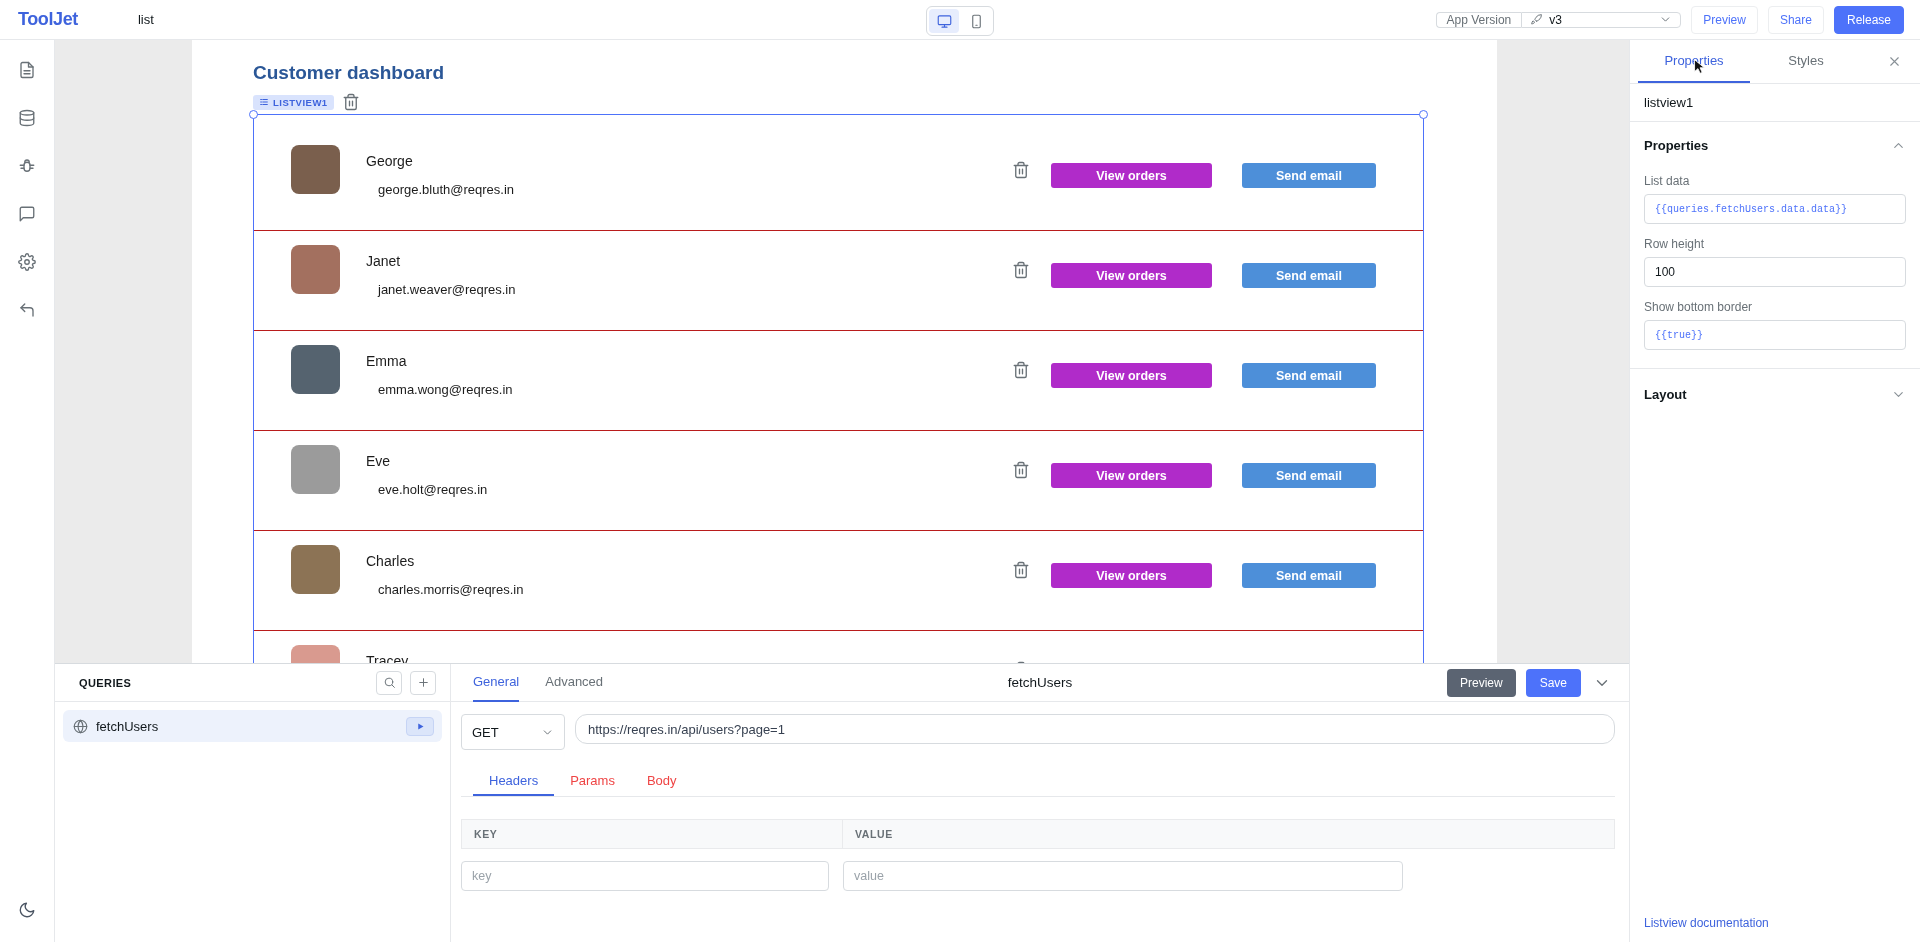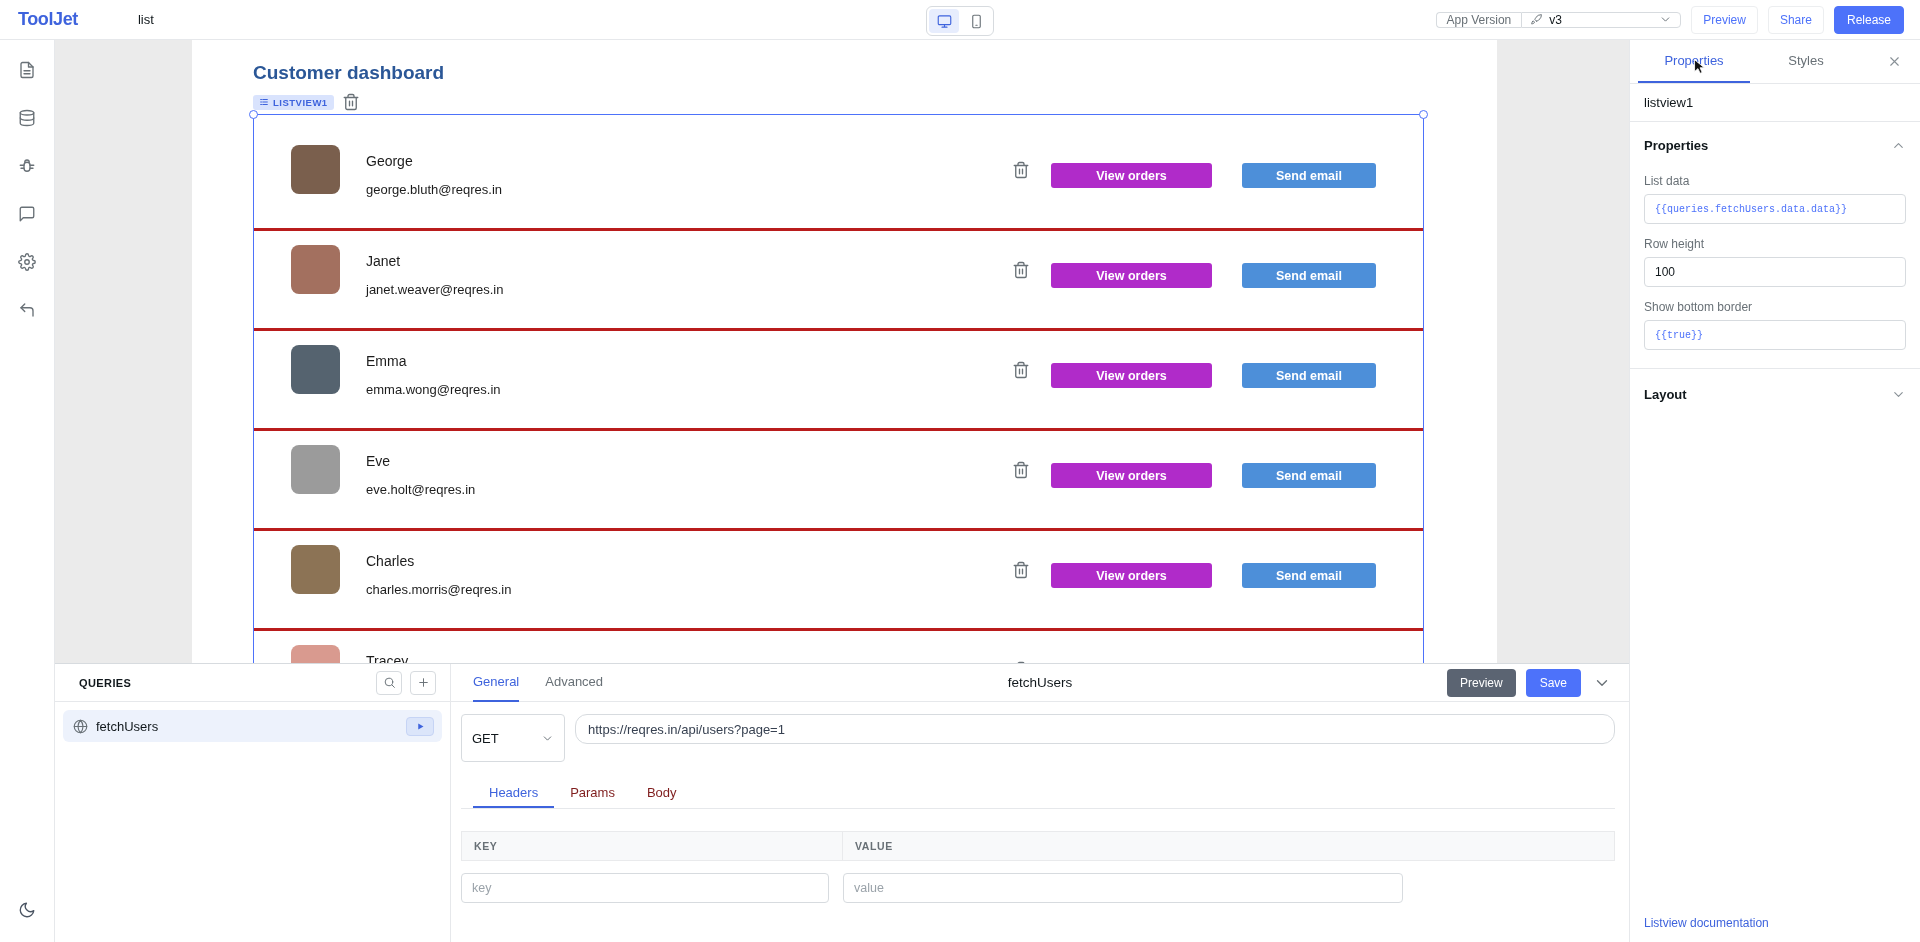--- a/index.html
+++ b/index.html
@@ -37,24 +37,24 @@
   .canvas-area { position:absolute; left:55px; top:40px; width:1574px; height:623px; background:#ebebeb; overflow:hidden; }
   .canvas { position:absolute; left:137px; top:0; width:1305px; height:623px; background:#fff; }
   .canvas-title { position:absolute; left:61px; top:22px; font-size:19px; font-weight:700; color:#2b5797; }
   .widget-label { position:absolute; left:61px; top:53px; display:flex; align-items:center; gap:8px; }
   .badge { display:flex; align-items:center; gap:4px; background:#d9e3fd; color:#3e63dd; font-size:9.5px; font-weight:700; letter-spacing:.5px; border-radius:3px; padding:2px 6px; cursor:pointer; }
   .badge svg.icn { width:10px; height:10px; stroke:#3e63dd; stroke-width:2.4; }
   .trash-sm { width:13px; height:13px; stroke:#e5484d; cursor:pointer; }
   .listview { position:absolute; left:61px; top:74px; width:1171px; height:648px; background:#fff; border:1px solid #4d72fa; padding-top:16px; }
   .handle { position:absolute; width:9px; height:9px; border-radius:50%; background:#fff; border:1.5px solid #4d72fa; z-index:5; }
   .handle.tl { left:-5px; top:-5px; } .handle.tr { right:-5px; top:-5px; }
-  .lv-row { position:relative; height:100px; border-bottom:3px solid #b91c1c; }
+  .lv-row { position:relative; height:100px; border-bottom:1px solid #b91c1c; }
   .avatar { position:absolute; left:37px; top:14px; width:49px; height:49px; border-radius:8px; background:#999; }
   .lv-name { position:absolute; left:112px; top:22px; font-size:14px; color:#1c1c1c; }
-  .lv-email { position:absolute; left:112px; top:51px; font-size:13px; color:#1c1c1c; }
+  .lv-email { position:absolute; left:124px; top:51px; font-size:13px; color:#1c1c1c; }
   .row-trash { position:absolute; left:758px; top:30px; width:16px; height:16px; stroke:#e5484d; cursor:pointer; }
   .btn-orders { position:absolute; left:797px; top:32px; width:161px; height:25px; background:#b02bc9; color:#fff; font-size:12.5px; font-weight:700; border:none; border-radius:3px; cursor:pointer; font-family:inherit; }
   .btn-email { position:absolute; left:988px; top:32px; width:134px; height:25px; background:#4d8fd9; color:#fff; font-size:12.5px; font-weight:700; border:none; border-radius:3px; cursor:pointer; font-family:inherit; }
 
   
   .query-panel { position:absolute; left:55px; top:663px; width:1574px; height:279px; background:#fff; border-top:1px solid #d7dbdf; display:flex; z-index:20; }
   .query-left { width:396px; border-right:1px solid #e6e8eb; display:flex; flex-direction:column; }
   .ql-header { height:38px; border-bottom:1px solid #e6e8eb; display:flex; align-items:center; padding:0 14px 0 24px; }
   .ql-title { font-size:11px; font-weight:700; letter-spacing:.4px; color:#11181c; }
   .ql-header .spacer { flex:1; }
@@ -70,25 +70,25 @@
   .qm-header { height:38px; border-bottom:1px solid #e6e8eb; display:flex; align-items:center; padding-left:22px; position:relative; }
   .qm-tab { height:38px; display:flex; align-items:center; font-size:13px; color:#687076; margin-right:26px; cursor:pointer; border-bottom:2px solid transparent; background:none; border-top:none; border-left:none; border-right:none; font-family:inherit; }
   .qm-tab.active { color:#3e63dd; border-bottom-color:#3e63dd; font-weight:500; }
   .qm-title { position:absolute; left:50%; transform:translateX(-50%); font-size:13.5px; color:#11181c; }
   .qm-actions { margin-left:auto; display:flex; align-items:center; gap:10px; padding-right:16px; }
   .btn-preview-dark { background:#5b6472; color:#fff; font-size:12px; font-weight:500; border:none; border-radius:4px; height:28px; padding:0 13px; cursor:pointer; font-family:inherit; }
   .btn-save { background:#4d72fa; color:#fff; font-size:12px; font-weight:500; border:none; border-radius:4px; height:28px; padding:0 14px; cursor:pointer; font-family:inherit; }
   .chev-btn { background:none; border:none; cursor:pointer; padding:2px; }
   .qm-body { padding:12px 14px 0 10px; }
   .method-row { display:flex; gap:10px; }
-  .method-select { width:104px; height:48px; border:1px solid #d7dbdf; border-radius:4px; display:flex; align-items:center; justify-content:space-between; padding:0 10px; font-size:13px; color:#11181c; cursor:pointer; background:#fff; }
+  .method-select { width:104px; height:36px; border:1px solid #d7dbdf; border-radius:4px; display:flex; align-items:center; justify-content:space-between; padding:0 10px; font-size:13px; color:#11181c; cursor:pointer; background:#fff; }
   .method-select svg.icn { width:13px; height:13px; }
   .url-input { flex:1; height:30px; border:1px solid #d7dbdf; border-radius:12px; padding:0 12px; font-size:13px; color:#374151; font-family:inherit; background:#fff; }
   .req-tabs { display:flex; margin-top:16px; border-bottom:1px solid #e6e8eb; padding-left:12px; }
-  .req-tab { height:30px; display:flex; align-items:center; padding:0 16px; font-size:13px; color:#7f1d1d; border-bottom:2px solid transparent; cursor:pointer; background:none; border-top:none; border-left:none; border-right:none; font-family:inherit; }
+  .req-tab { height:30px; display:flex; align-items:center; padding:0 16px; font-size:13px; color:#ef4444; border-bottom:2px solid transparent; cursor:pointer; background:none; border-top:none; border-left:none; border-right:none; font-family:inherit; }
   .req-tab.active { color:#3e63dd; border-bottom-color:#3e63dd; font-weight:500; }
   .kv-table { margin-top:22px; }
   .kv-head { display:flex; }
   .kv-cell { border:1px solid #e9eaec; background:#f8f9fa; height:30px; display:flex; align-items:center; padding:0 12px; font-size:10.5px; font-weight:700; letter-spacing:.6px; color:#687076; }
   .kv-cell.key { width:382px; }
   .kv-cell.value { flex:1; margin-left:-1px; }
   .kv-inputs { display:flex; margin-top:12px; gap:14px; }
   .kv-input { height:30px; border:1px solid #d7dbdf; border-radius:4px; padding:0 10px; font-size:12.5px; color:#374151; font-family:inherit; background:#fff; }
   .kv-input.key { width:368px; }
   .kv-input.value { width:560px; }

